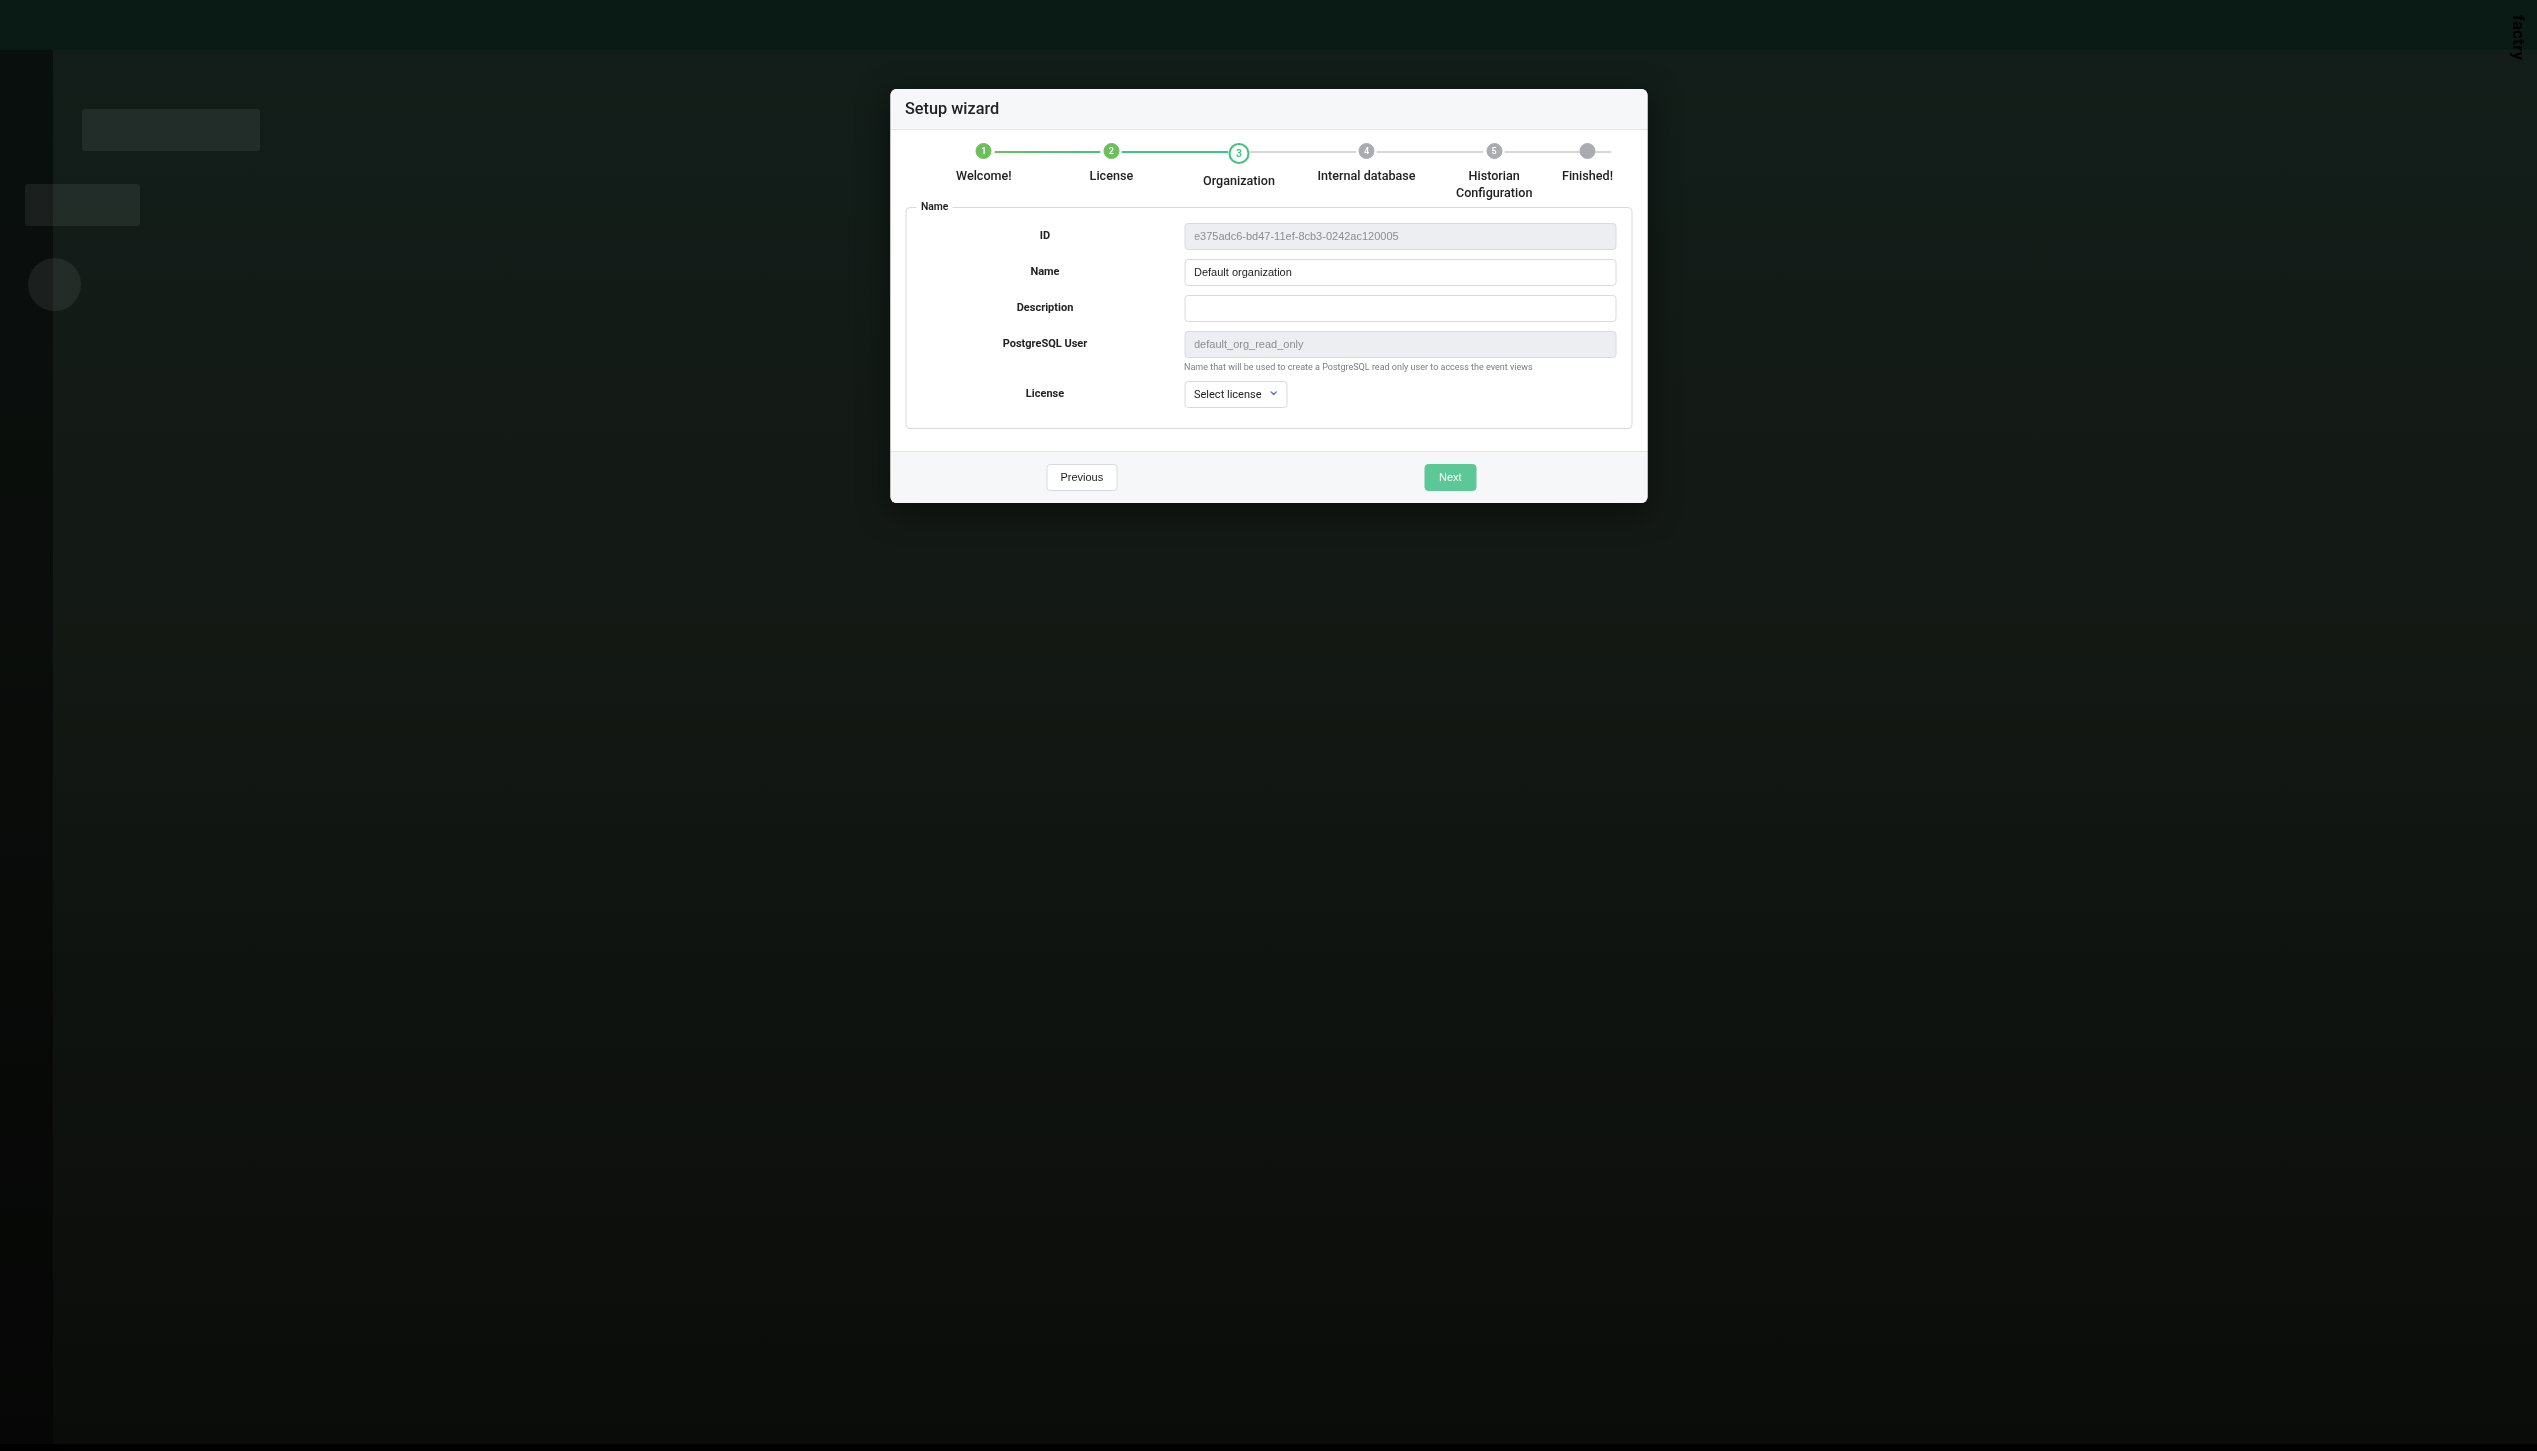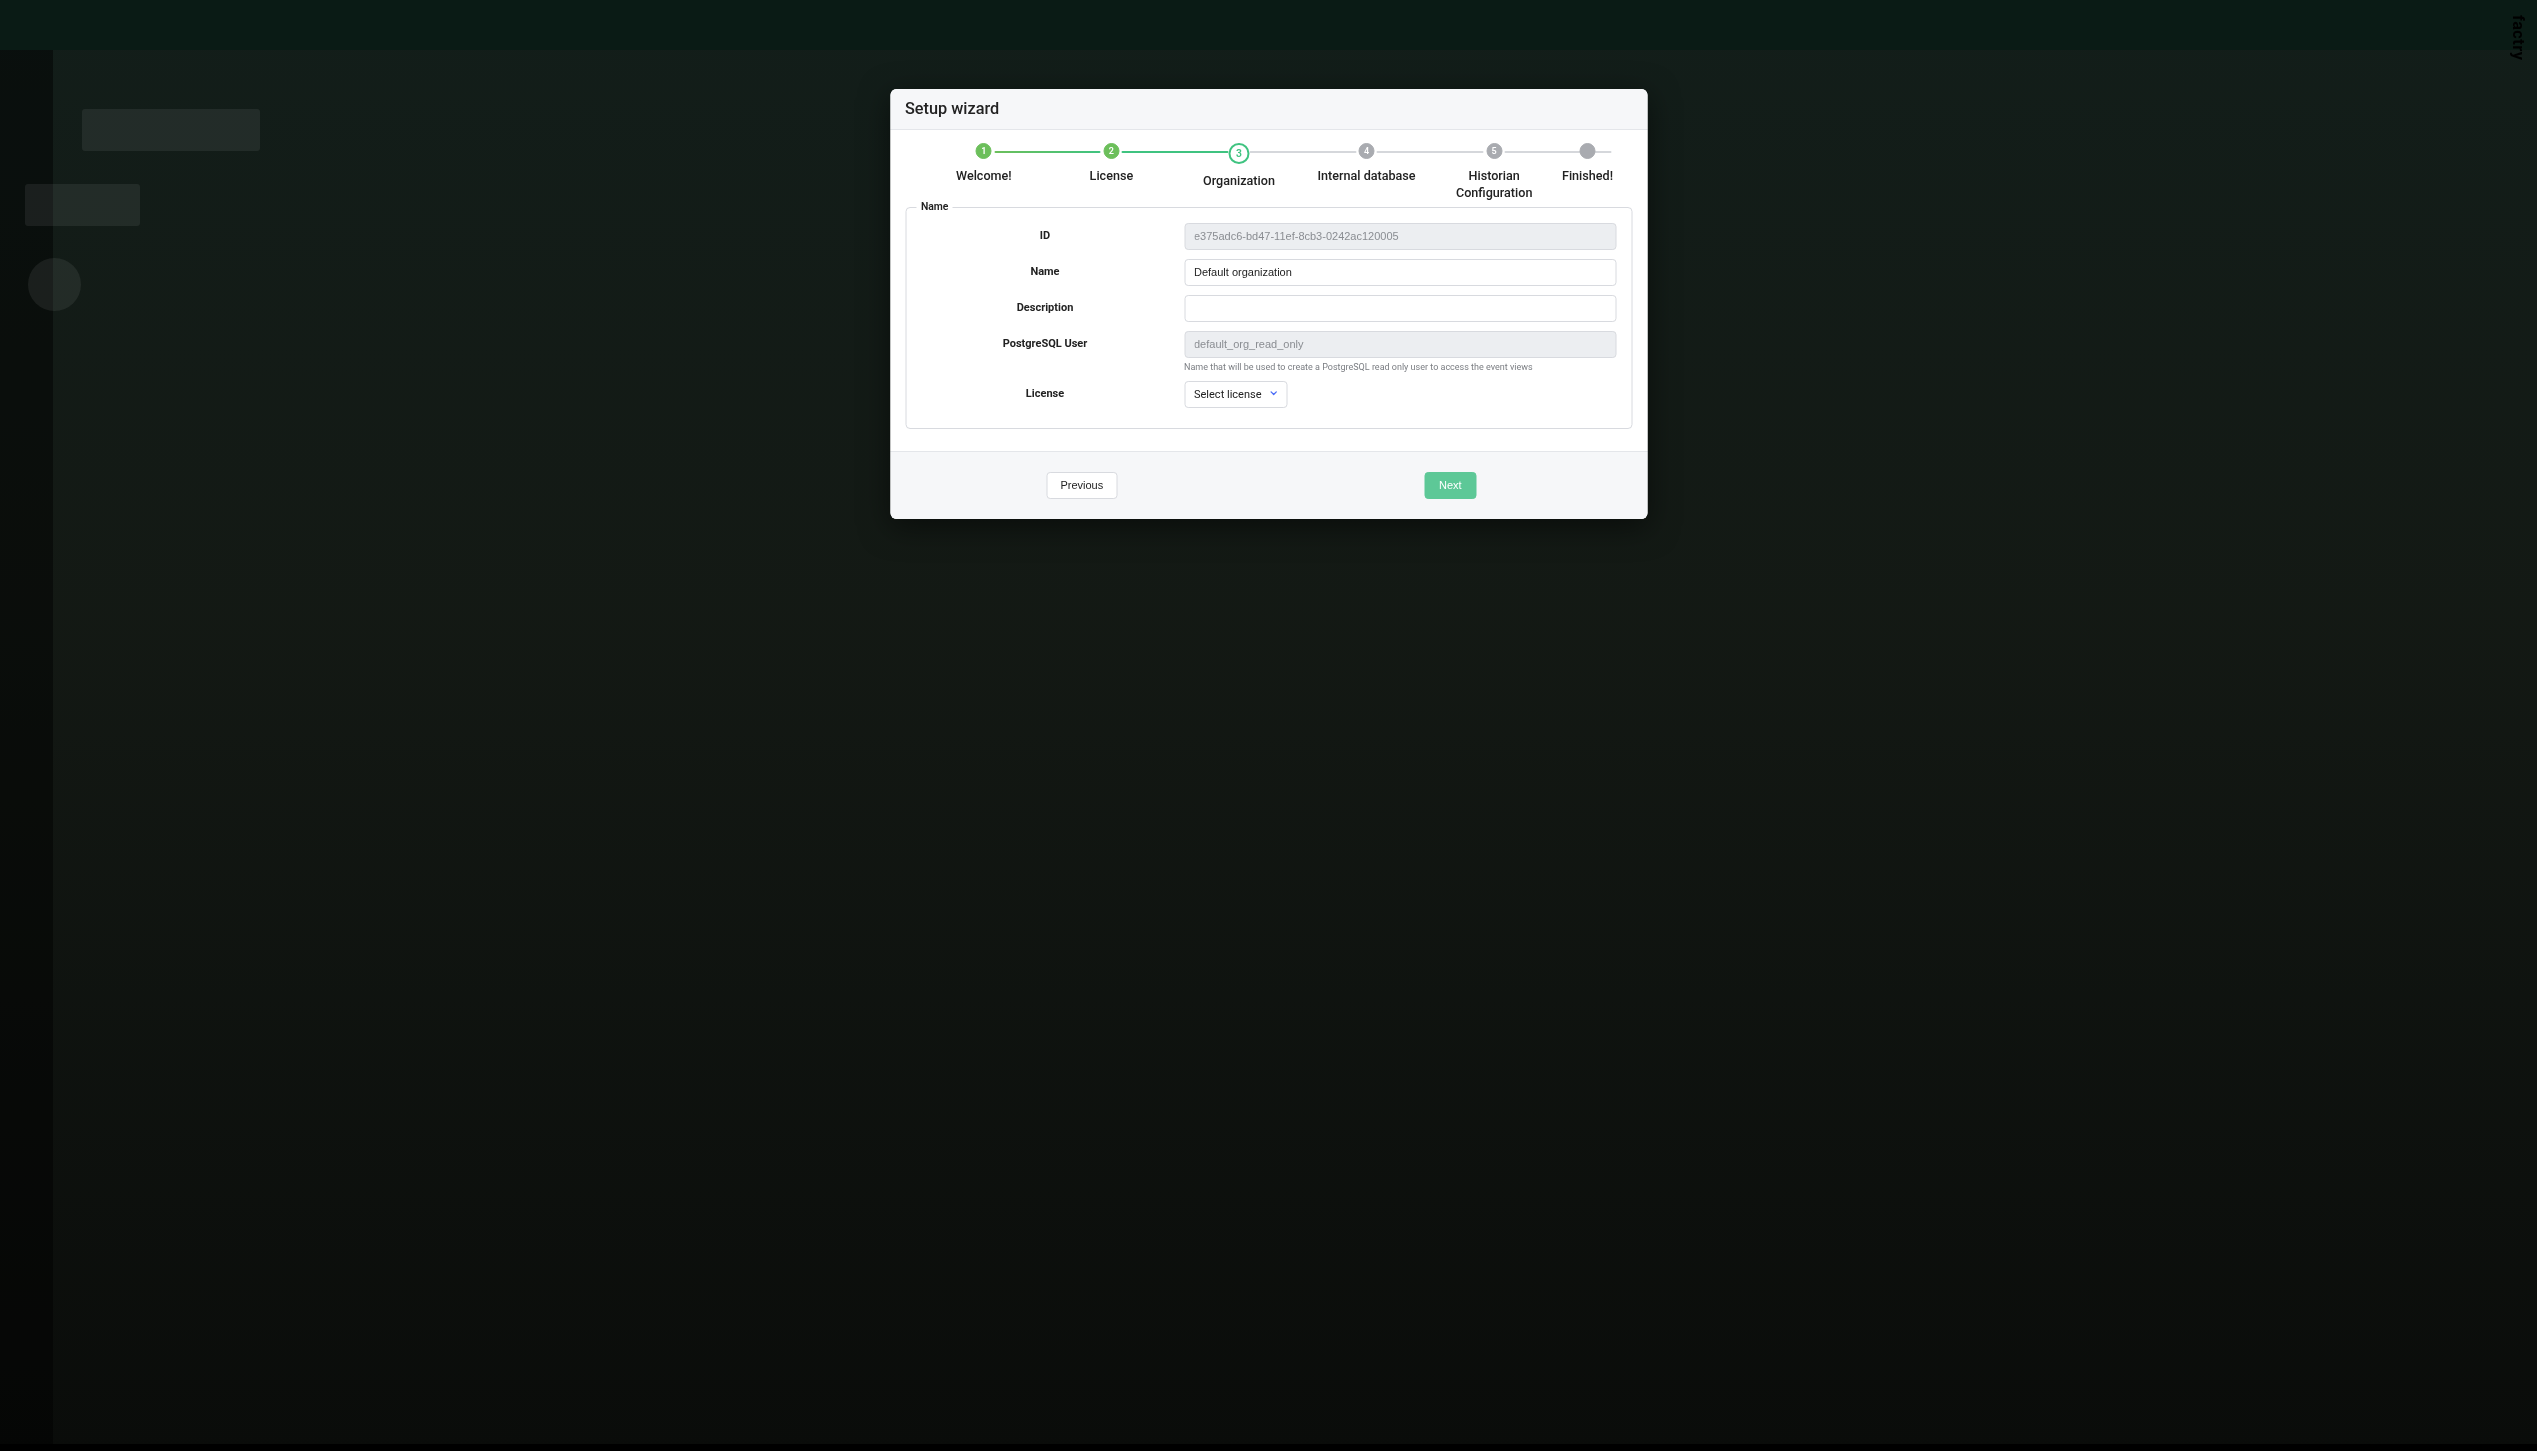--- a/index.html
+++ b/index.html
@@ -245,21 +245,21 @@
   }
   .select-chevron {
     color: #4a6cf7;
   }
 
   
   .modal-footer {
     border-top: 0.7px solid #e4e6ea;
     background: #f6f7f9;
     border-radius: 0 0 6px 6px;
-    padding: 20px 30px;
+    padding: 12px 30px;
     display: flex;
     align-items: center;
     gap: 23px;
   }
   .flex-spacer { flex: 1; }
   .btn {
     height: 27px;
     padding: 0 13.4px;
     border-radius: 3.7px;
     font-size: 11px;

